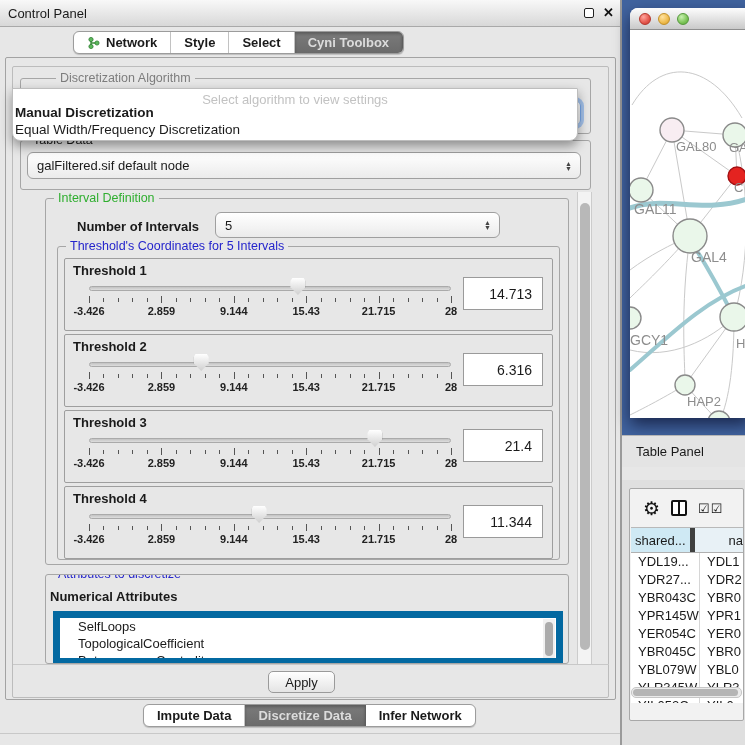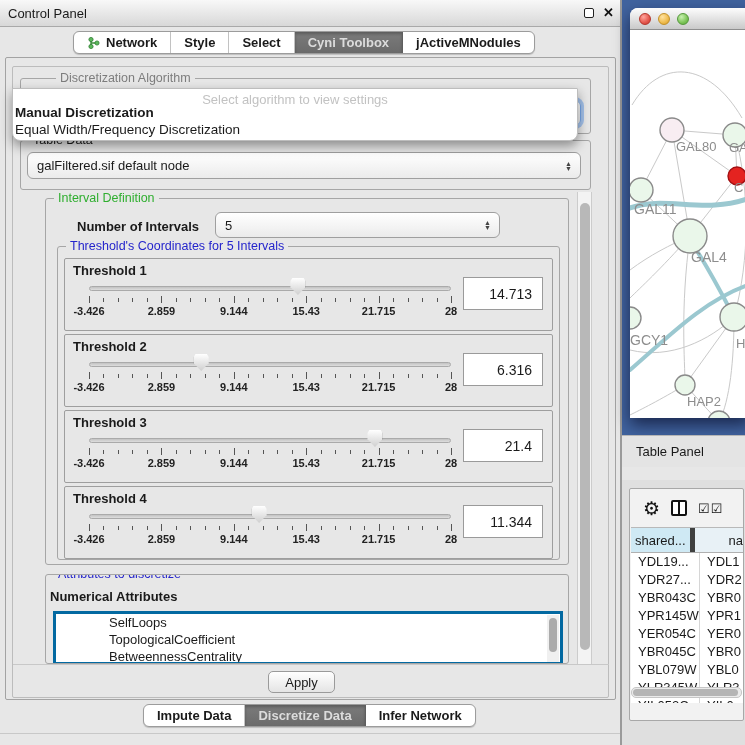--- a/index.html
+++ b/index.html
@@ -71,21 +71,21 @@
   .tick.major { height:7px; top:0; }
   .ticklabels { position:absolute; left:0; top:46px; width:100%; height:14px; }
   .ticklabel { position:absolute; transform:translateX(-50%); font-size:11px;
     font-weight:bold; color:#222; white-space:nowrap; }
   .valbox { position:absolute; left:398px; top:18px; width:80px; height:33px;
     background:#fff; border:1px solid #9a9a9a; display:flex; align-items:center;
     justify-content:flex-end; padding-right:10px; font-size:14px; }
 
   
   .attrlist { position:absolute; left:7px; top:36px; width:510px; height:54px;
-    background:#fff; border:3px solid #0369a1; overflow:hidden;padding-left:35px; }
+    background:#fff; border:7px solid #0369a1; overflow:hidden; }
   .attrlist .row { padding-left:18px; font-size:13px; line-height:17px; white-space:nowrap; }
   .innersb { position:absolute; right:1px; top:1px; width:12px; height:52px; background:#f0f0f0; }
   .innersb .th { position:absolute; left:2px; top:3px; width:8px; height:34px;
     background:#ababab; border-radius:4px; }
 
   
   .btn { background:linear-gradient(#ffffff,#e4e4e4); border:1px solid #9a9a9a;
     border-radius:5px; display:flex; align-items:center; justify-content:center;
     font-size:13px; }
 
@@ -166,23 +166,20 @@
       <span>Network</span>
     </div>
     <div class="sg">
         <span>Style</span>
       </div>
     <div class="sg">
         <span>Select</span>
       </div>
     <div class="sg sel">
         <span>Cyni Toolbox</span>
-      </div>
-    <div class="sg">
-        <span>jActiveMNodules</span>
       </div>
   </div>
 
   <div class="abs outerpanel"></div>
   <div class="abs innerpanel"></div>
 
   <div class="abs group" style="left:20px; top:78px; width:571px; height:56px;">
     <span class="legend gray">Discretization Algorithm</span>
   </div>
   <div class="combo focus" style="left:27px; top:100px; width:554px; height:26px;">

